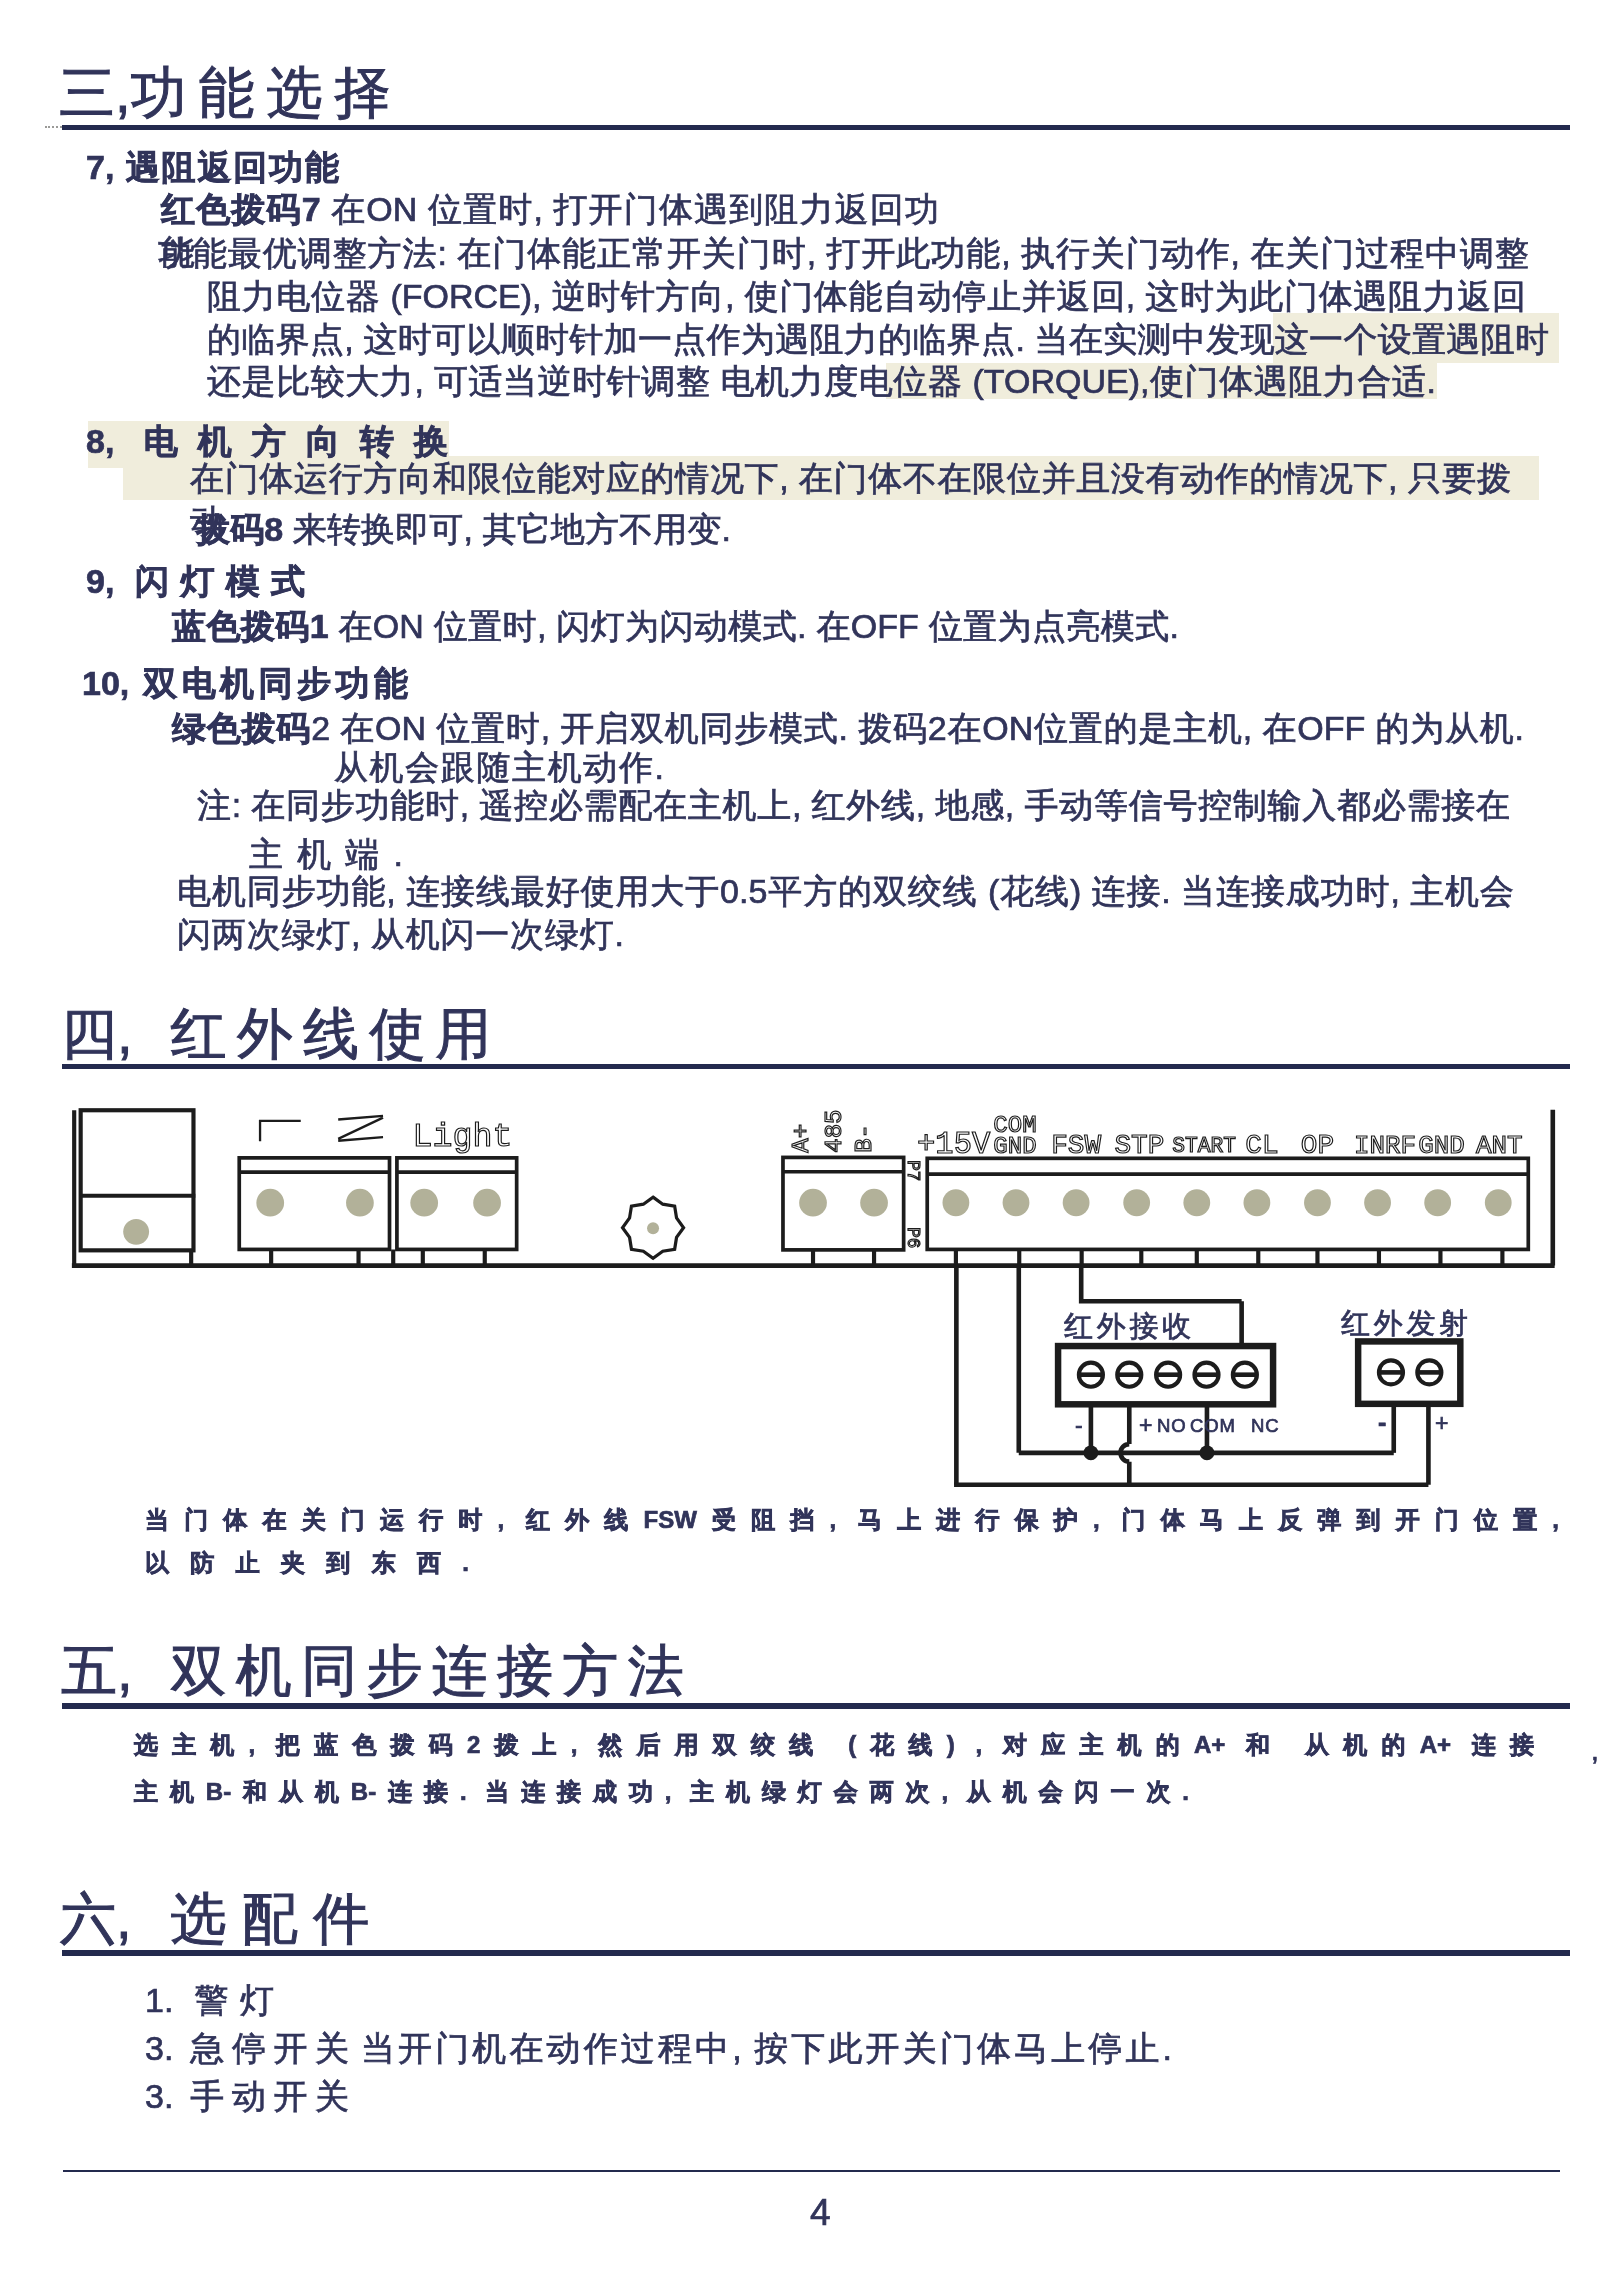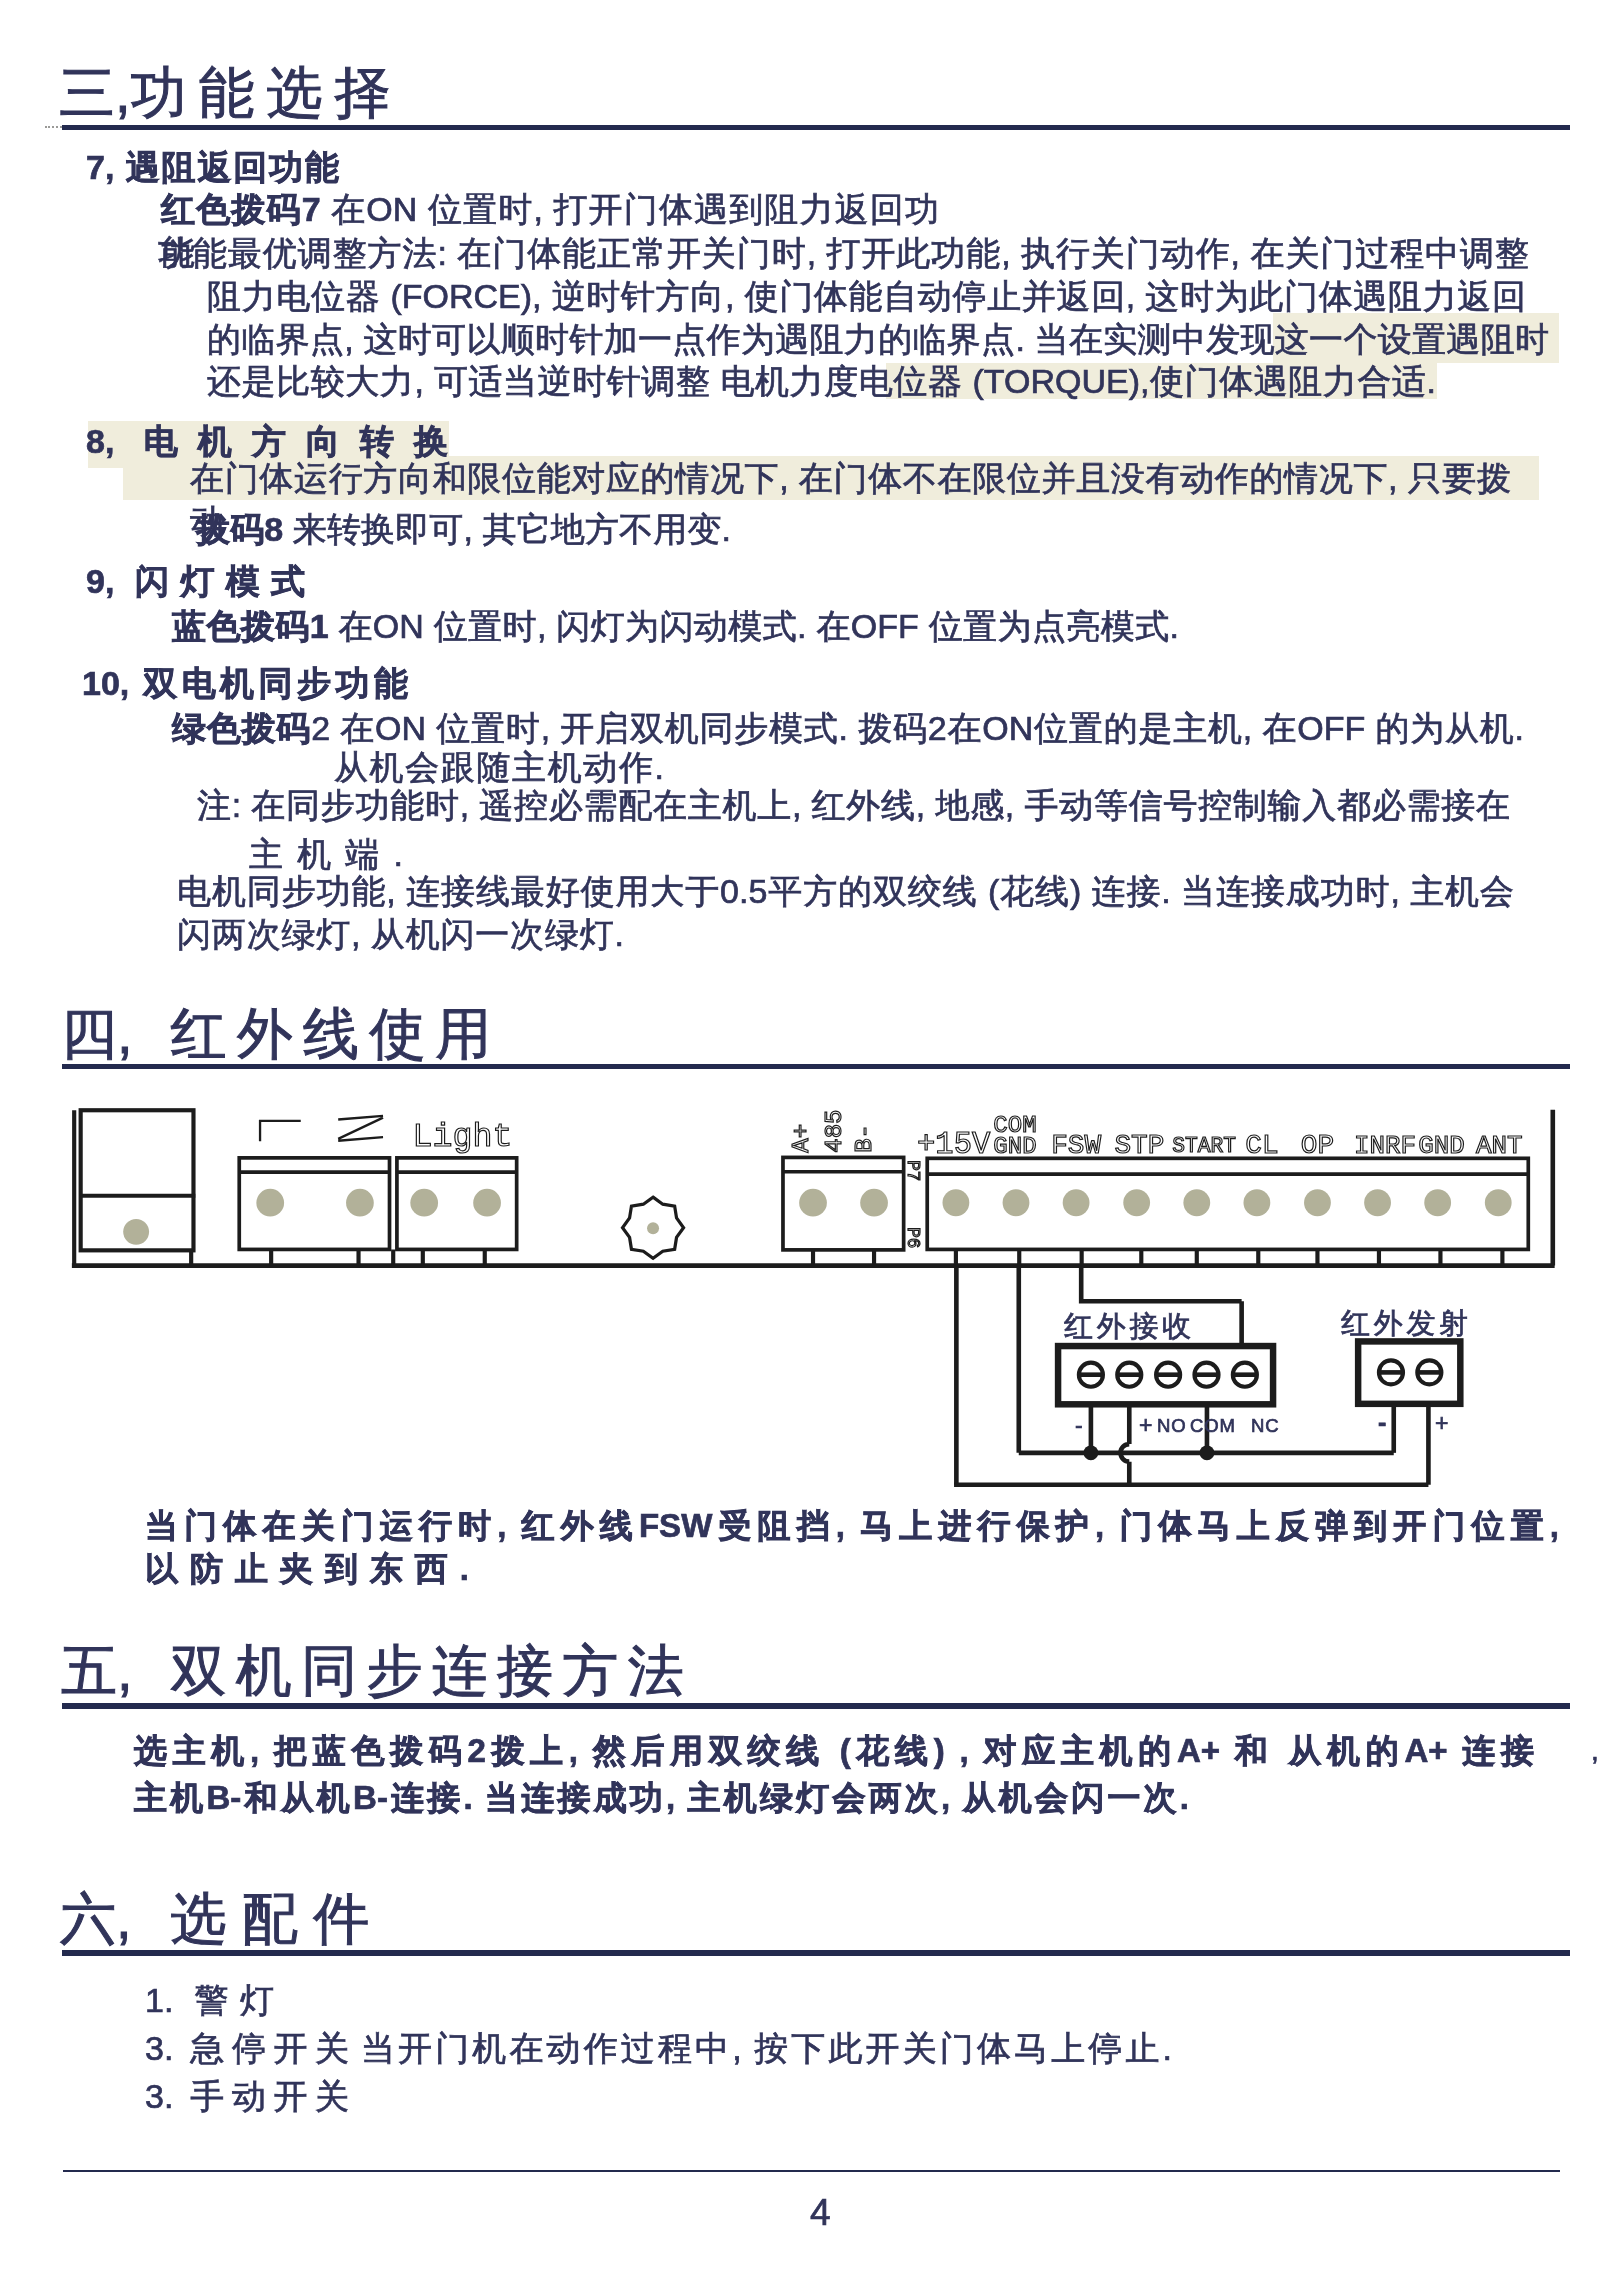--- a/index.html
+++ b/index.html
@@ -2,21 +2,21 @@
 <html style="font-size:7.4px"><head>
 <meta charset="utf-8">
 <style>
 html,body{margin:0;padding:0;background:#fff;}
 #page{position:relative;width:1623px;height:2295px;background:#ffffff;overflow:hidden;
   font-family:"Liberation Sans",sans-serif;color:#31345a;}
 .ln{position:absolute;font-size:34px;line-height:1.25;color:#31345a;white-space:nowrap;-webkit-text-stroke:0.7px #31345a;}
 .j{text-align:justify;text-align-last:justify;white-space:normal;}
 .b{font-weight:bold;}
 .hd{position:absolute;font-size:56px;line-height:1.2;color:#31345a;-webkit-text-stroke:1px #31345a;}
-.big{font-size:33px;font-weight:bold;}
+.big{font-size:24px;font-weight:bold;}
 .rule{position:absolute;background:#232a4e;}
 .hl{position:absolute;background:#f0eddc;}
 svg text{font-family:"Liberation Mono",monospace;fill:none;stroke:#1c1c1c;stroke-width:2.6;}
 </style>
 </head>
 <body>
 <div id="page">
 
 <div class="hd" style="left:59px;top:59px;">三,<span style="letter-spacing:12px;">功能选择</span></div>
 

